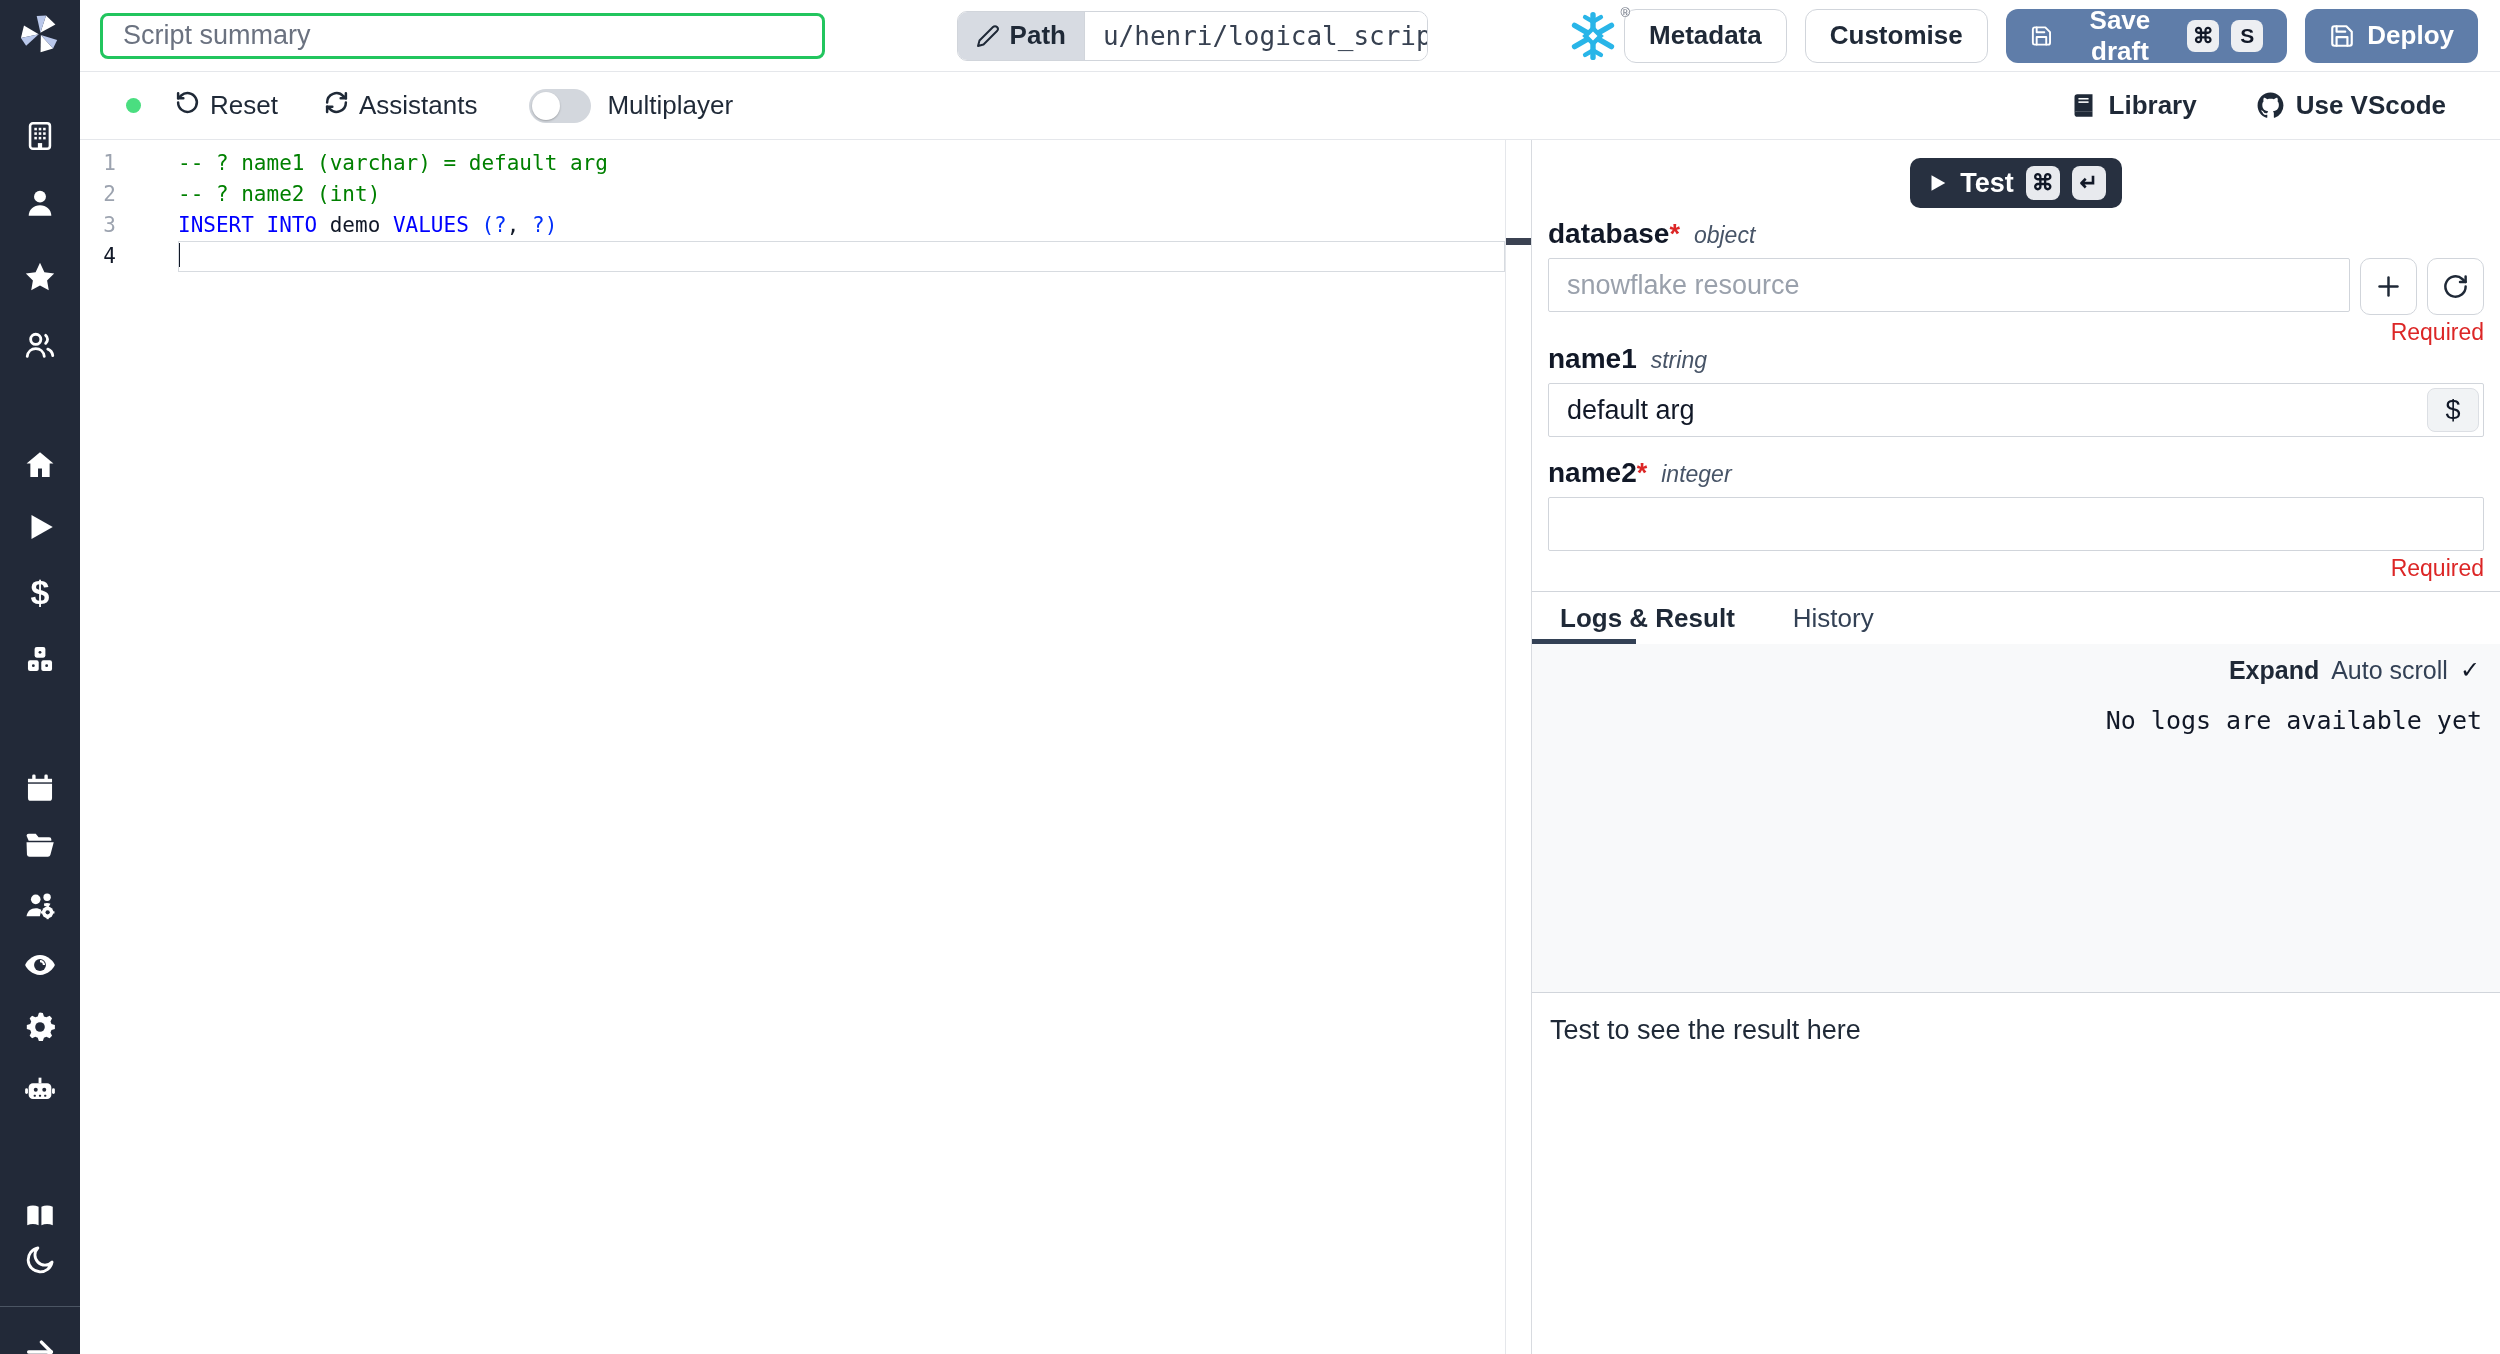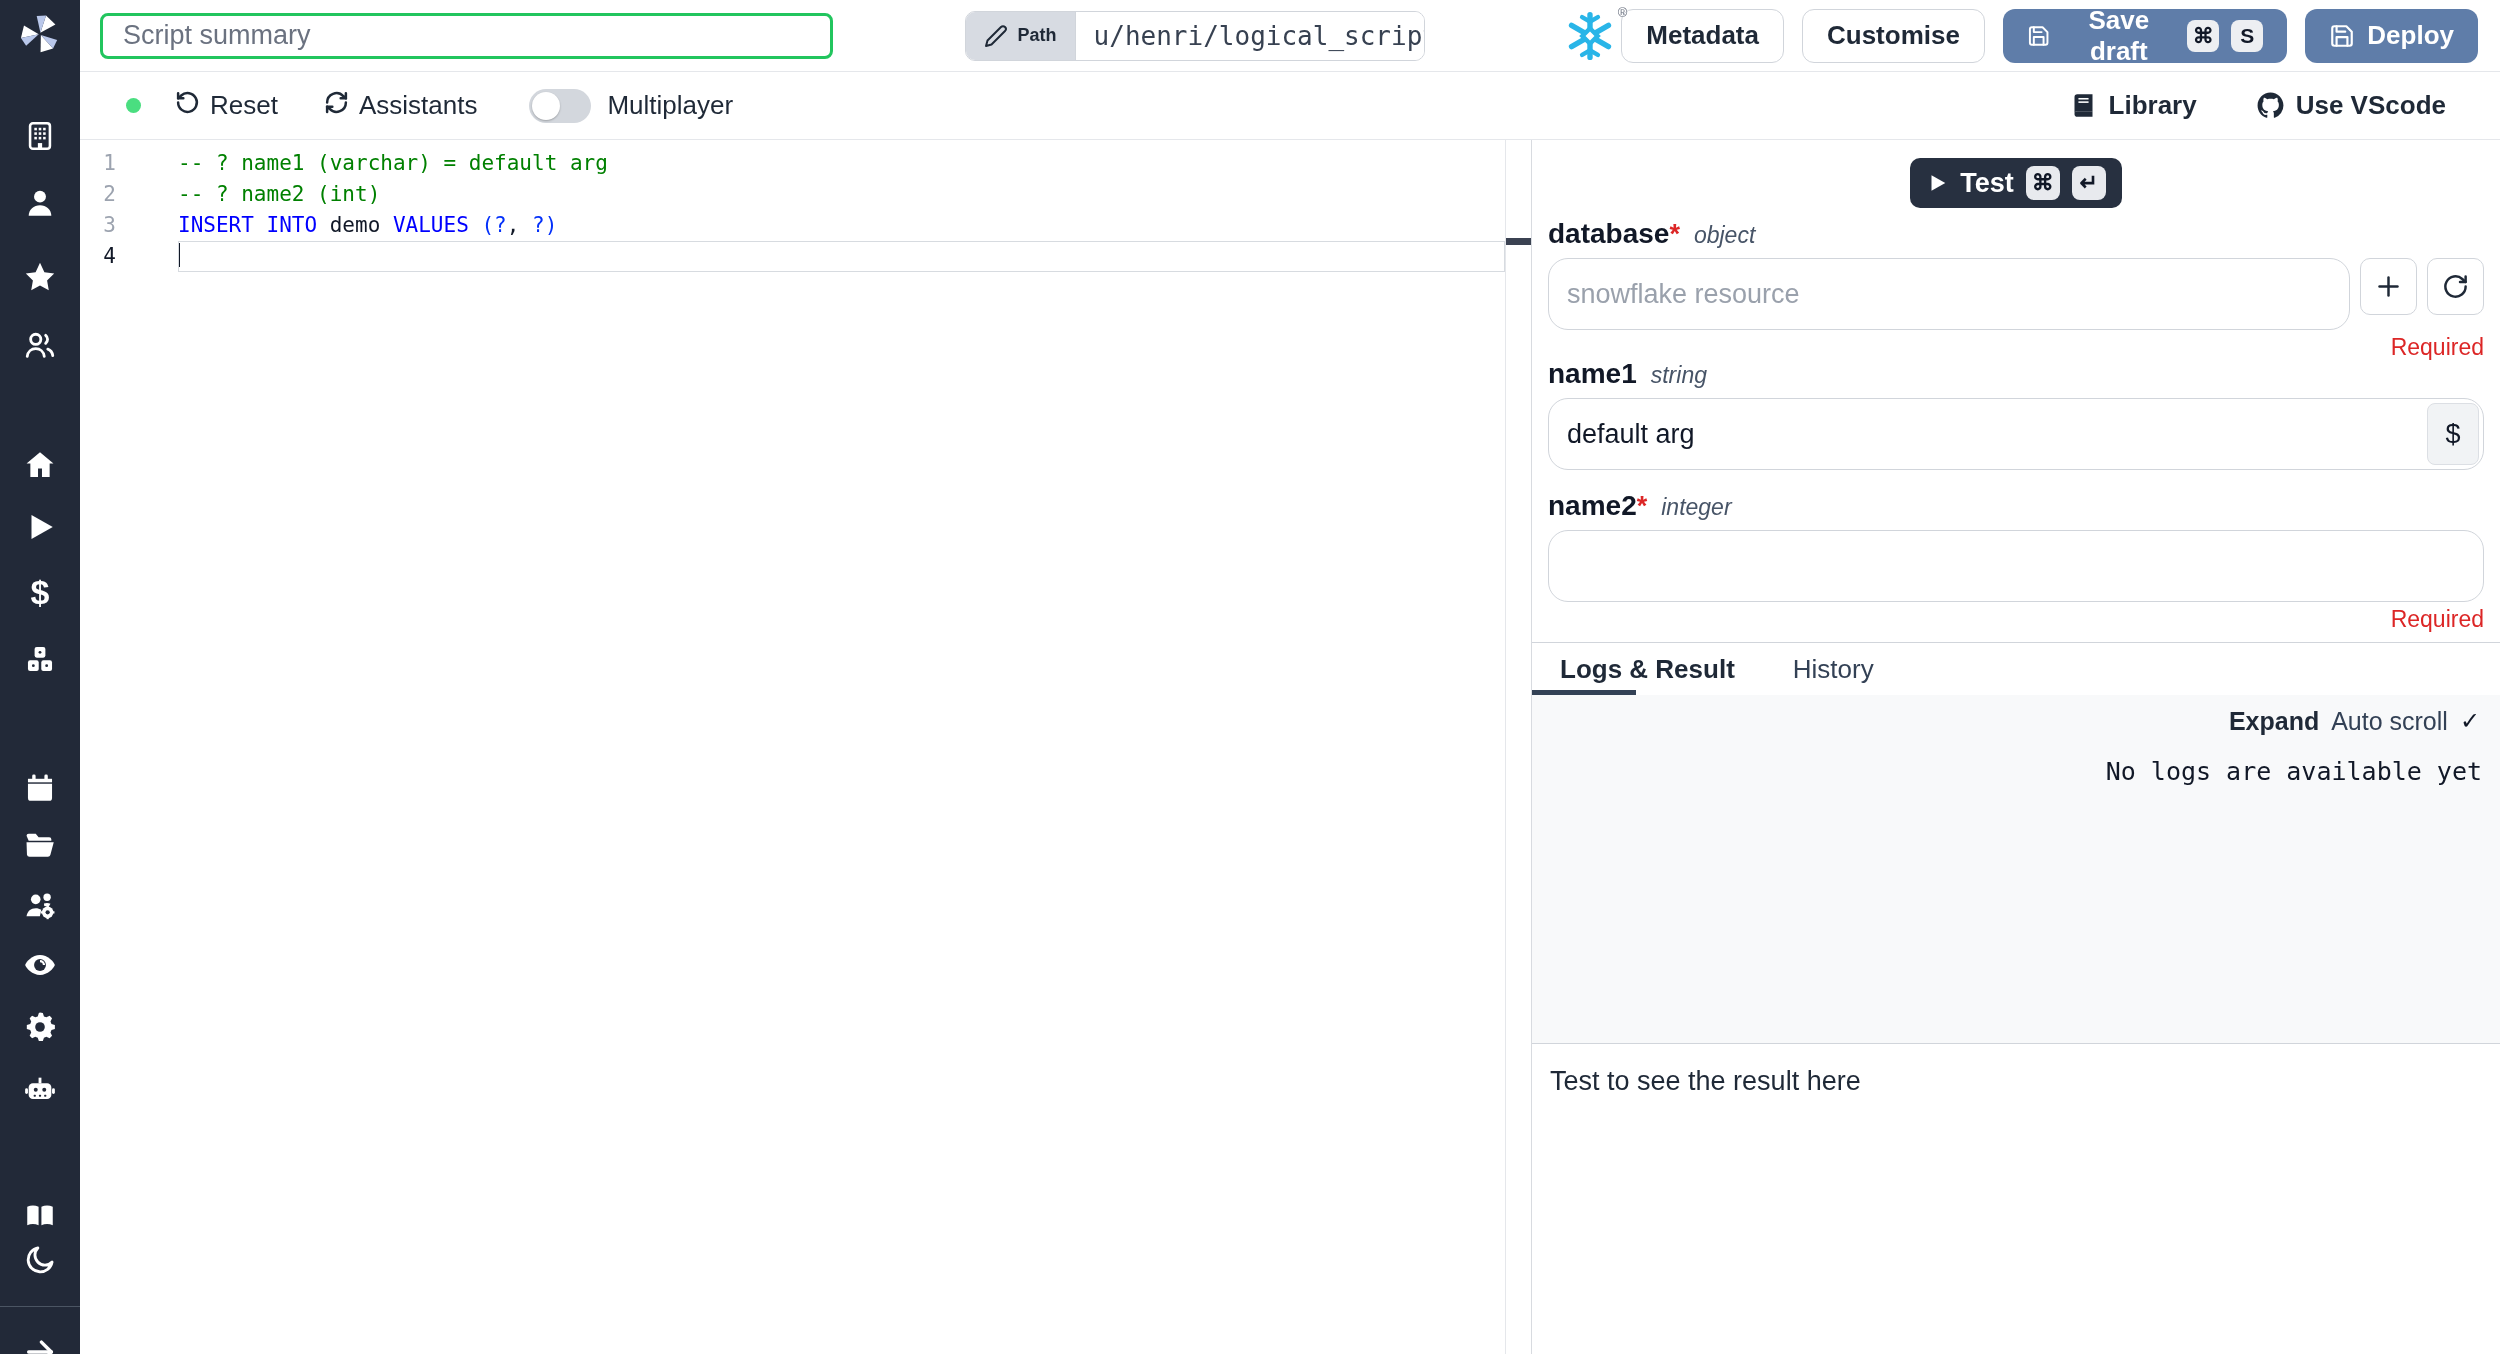--- a/index.html
+++ b/index.html
@@ -17,21 +17,21 @@
 
   
   .main { flex:1; display:flex; flex-direction:column; min-width:0; }
 
   
   .topbar { height:72px; display:flex; align-items:center; padding:0 22px 0 20px; border-bottom:1px solid #e5e7eb; background:#fff; flex:none; }
   .summary-input { width:780px; height:46px; border:3px solid #22c55e; border-radius:8px; padding:0 20px;
     font-size:27px; font-weight:500; color:#111827; font-family:"Liberation Sans", sans-serif; outline:none; }
   .summary-input::placeholder { color:#6b7280; }
   .path-group { display:flex; align-items:stretch; margin-left:132px; height:50px; border-radius:10px; overflow:hidden; border:1px solid #d1d5db; }
-  .path-label { display:flex; align-items:center; gap:10px; background:#d7dbe2; padding:16px 18px; font-size:18px; font-weight:700; color:#1f2937; cursor:pointer; }
+  .path-label { display:flex; align-items:center; gap:10px; background:#d7dbe2; padding:16px 18px; font-size:26px; font-weight:700; color:#1f2937; cursor:pointer; }
   .path-value { display:flex; align-items:center; background:#fff; border-left:1px solid #d1d5db; padding:0 18px; min-width:300px;
     font-family:"DejaVu Sans Mono", monospace; font-size:26px; color:#374151; }
   .lang-logo { margin-left:138px; position:relative; width:58px; height:58px; flex:none; }
   .lang-logo svg { width:54px; height:54px; margin-top:2px; }
   .lang-reg { position:absolute; top:-2px; right:-6px; font-size:13px; color:#6b7280; }
   .tb-spacer { flex:1; }
   .btn { height:54px; display:inline-flex; align-items:center; gap:12px; border-radius:12px; padding:0 24px;
     font-size:26px; font-weight:600; cursor:pointer; border:1px solid transparent; }
   .btn-white { background:#fff; border-color:#d1d5db; color:#1f2937; }
   .btn-blue  { background:#5f7da9; color:#fff; border:none; }
@@ -76,21 +76,21 @@
   .test-btn { display:inline-flex; align-items:center; gap:12px; background:#273040; color:#fff; border:none; border-radius:10px;
     height:50px; padding:0 16px; font-size:27px; font-weight:700; cursor:pointer; font-family:inherit; }
   .test-btn svg { width:22px; height:22px; }
   .test-btn .kbd { min-width:34px; height:34px; font-size:22px; }
   .form { padding:0 16px; flex:none; }
   .field-label { display:flex; align-items:baseline; margin-top:10px; }
   .fname { font-size:28px; font-weight:700; color:#111827; }
   .fstar { font-size:27px; font-weight:700; color:#dc2626; }
   .ftype { font-size:23px; font-style:italic; color:#475467; margin-left:14px; }
   .field-row { display:flex; gap:10px; margin-top:8px; }
-  .t-input { flex:1; height:72px; border:1px solid #d1d5db; border-radius:20px; padding:0 18px; font-size:27px; color:#111827;
+  .t-input { flex:1; height:54px; border:1px solid #d1d5db; border-radius:2px; padding:0 18px; font-size:27px; color:#111827;
     font-family:"Liberation Sans", sans-serif; outline:none; min-width:0; }
   .t-input::placeholder { color:#9aa1ac; }
   .sq-btn { width:57px; height:57px; flex:none; background:#fff; border:1px solid #d1d5db; border-radius:10px;
     display:flex; align-items:center; justify-content:center; cursor:pointer; }
   .sq-btn svg { width:27px; height:27px; }
   .required { text-align:right; color:#dc2626; font-size:23px; margin-top:4px; height:24px; }
   .combo { position:relative; flex:1; }
   .combo .t-input { width:100%; padding-right:74px; }
   .suffix-btn { position:absolute; right:5px; top:5px; bottom:5px; width:52px; background:#f1f3f5; border:1px solid #dcdfe4;
     border-radius:8px; display:flex; align-items:center; justify-content:center; font-size:27px; color:#111827; cursor:pointer; }

